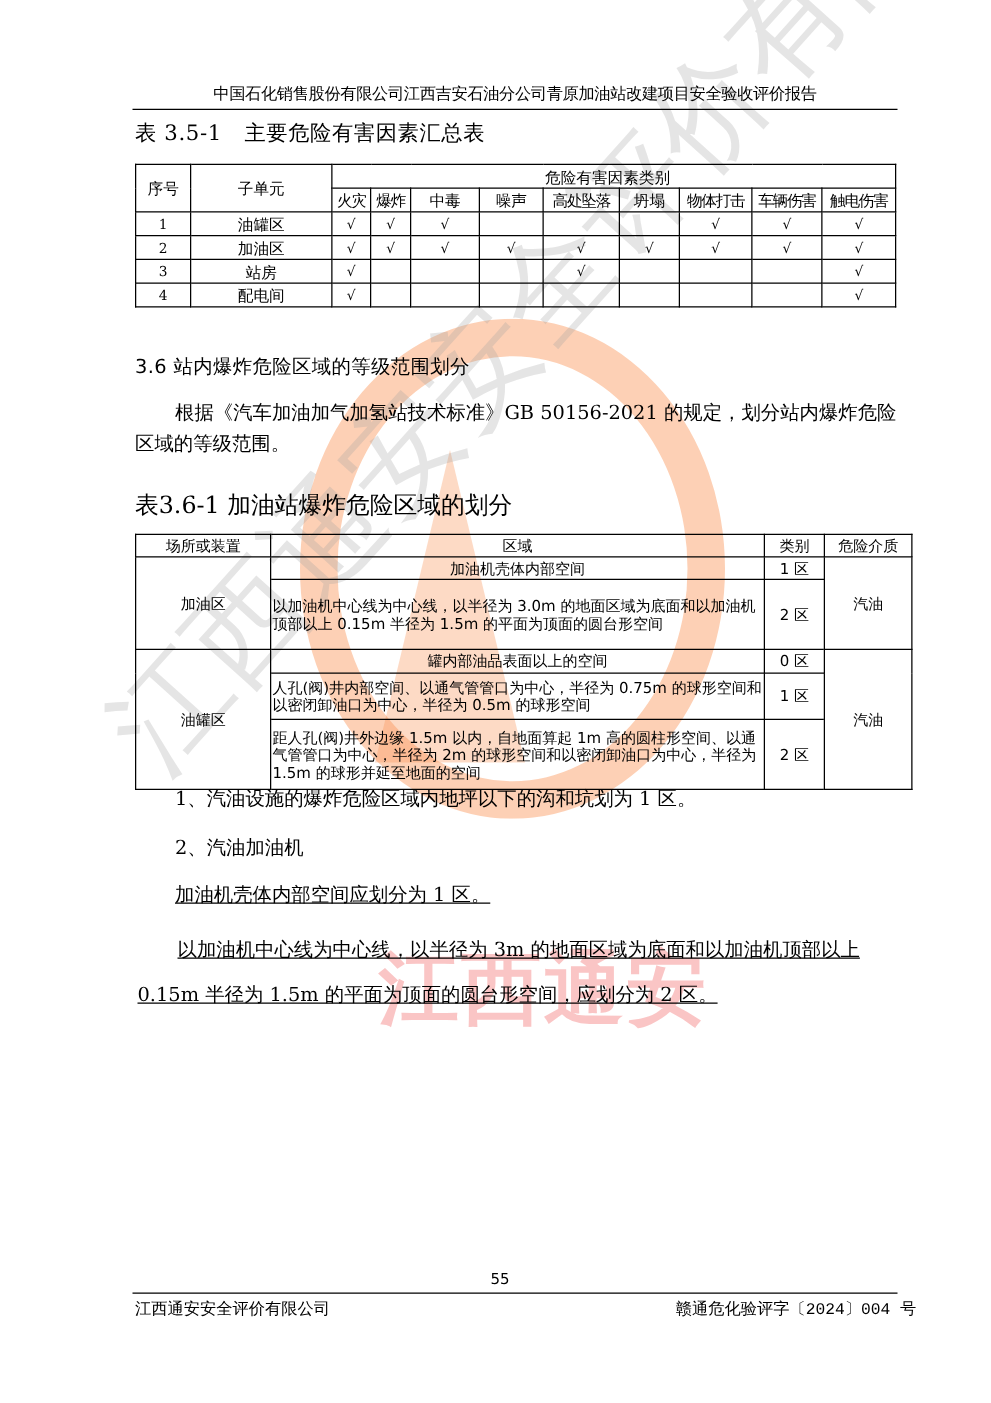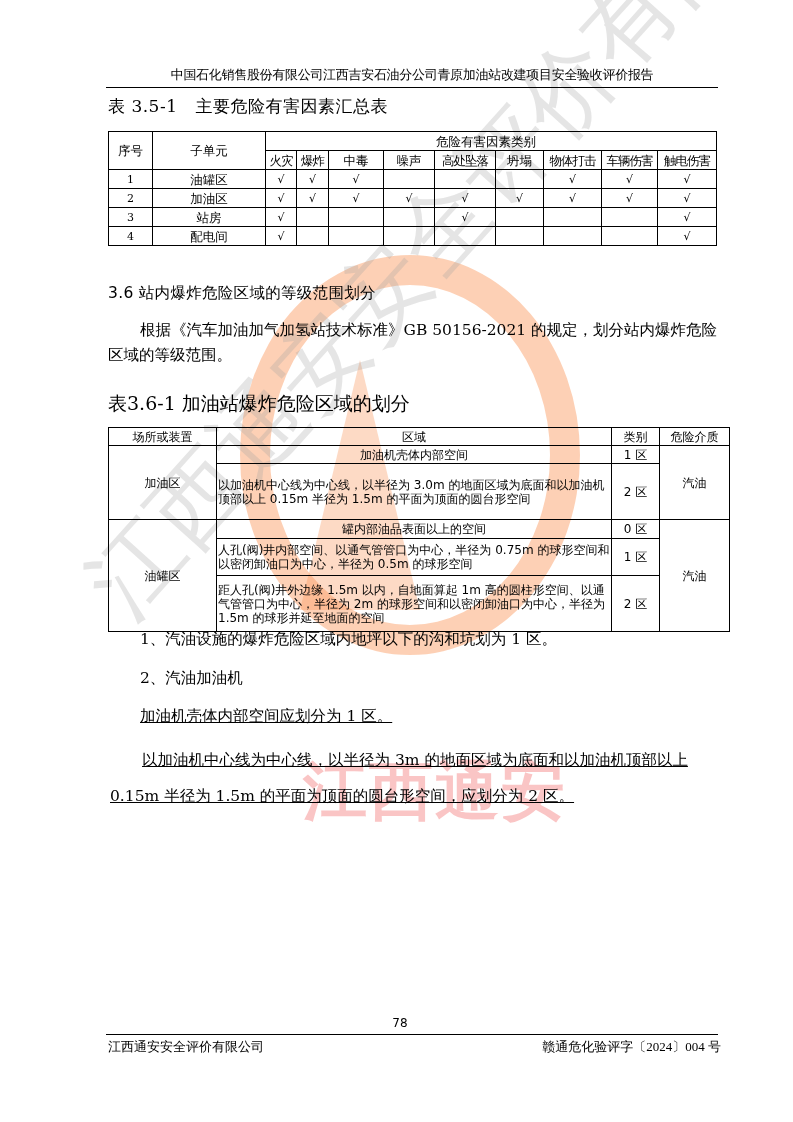--- a/index.html
+++ b/index.html
@@ -27,21 +27,21 @@
   #t2 { left:108px; top:427px; width:621px; font-size:12px; }
   #t2 td { line-height:14px; }
   #t2 td.wrap { white-space:normal; word-break:break-all; text-align:left; padding:0 1px; }
   .n1 { left:140px; top:629px; font-size:15.5px; }
   .n2 { left:140px; top:668px; font-size:15.5px; }
   .n3 { left:140px; top:706px; font-size:15.5px;text-decoration:underline; }
   .n4 { left:110px; top:742px; width:612px; font-size:15.5px; line-height:36px; text-indent:32px;text-decoration:underline; }
   .pageno { left:380px; top:1016px; width:40px; text-align:center; font-size:12px; font-family:"DejaVu Sans", sans-serif; }
   .ftr-rule { left:106px; top:1034px; width:612px; height:0; border-top:1px solid #000; }
   .ftr-left { left:108px; top:1038px; font-size:13px; font-family:"DejaVu Sans", sans-serif; }
-  .ftr-right { right:72px; top:1038px; font-size:13px; font-family:Liberation Serif, serif; }
+  .ftr-right { right:60px; top:1038px; font-size:13px; font-family:Liberation Mono, monospace; }
   
   .wm { pointer-events:none; }
   .wm-ring { left:240px; top:255px; width:340px; height:400px; border-radius:50%;
              border:30px solid rgba(250,150,90,0.45); box-sizing:border-box;
              clip-path: polygon(0 0,100% 0,100% 100%,0 100%); }
   .wm-a { left:300px; top:360px; width:0; height:0;
           border-left:60px solid transparent; border-right:60px solid transparent;
           border-bottom:250px solid rgba(250,150,90,0.35); }
   .wm-red { left:285px; top:748px; font-size:64px; font-weight:bold; color:rgba(240,90,90,0.35);
             font-family:"DejaVu Sans", sans-serif; letter-spacing:2px;margin-left:18px; }
@@ -194,16 +194,16 @@
     <td>2 区</td>
   </tr>
 </tbody>
   </table>
 
 <div class="abs n1">1、汽油设施的爆炸危险区域内地坪以下的沟和坑划为 1 区。</div>
 <div class="abs n2">2、汽油加油机</div>
 <div class="abs n3">加油机壳体内部空间应划分为 1 区。</div>
 <div class="abs n4">以加油机中心线为中心线，以半径为 3m 的地面区域为底面和以加油机顶部以上 0.15m 半径为 1.5m 的平面为顶面的圆台形空间，应划分为 2 区。</div>
 
-<div class="abs pageno">78</div>
+<div class="abs pageno">55</div>
 <div class="abs ftr-rule"></div>
 <div class="abs ftr-left">江西通安安全评价有限公司</div>
 <div class="abs ftr-right">赣通危化验评字〔2024〕004 号</div>
 
 </body></html>

